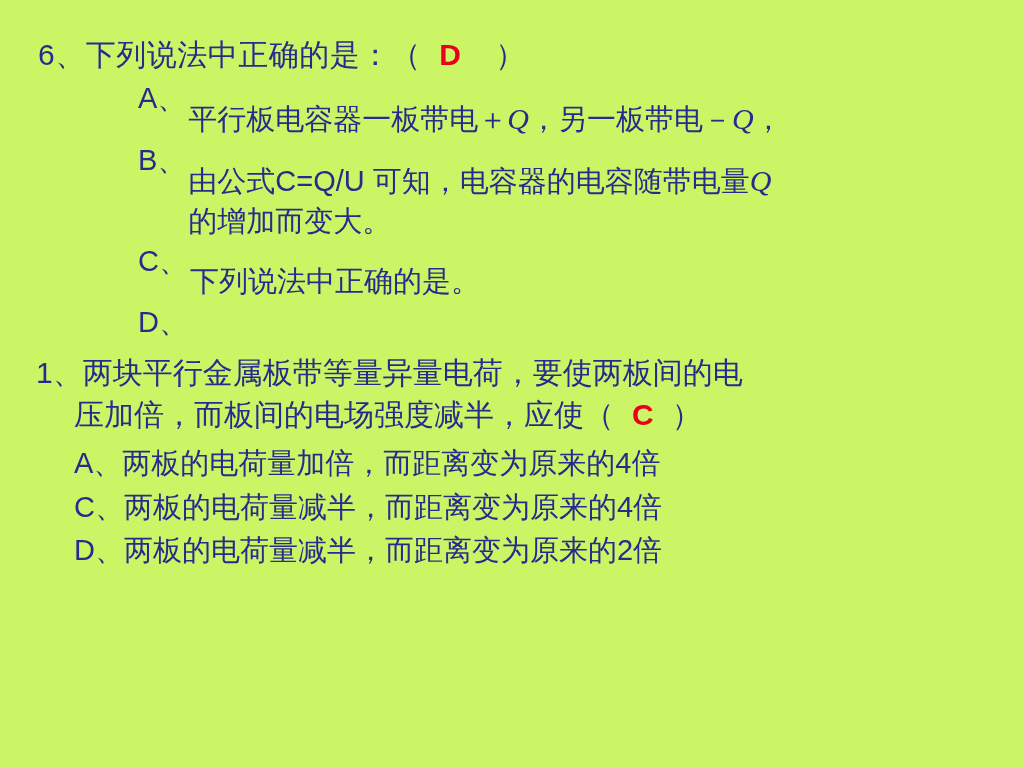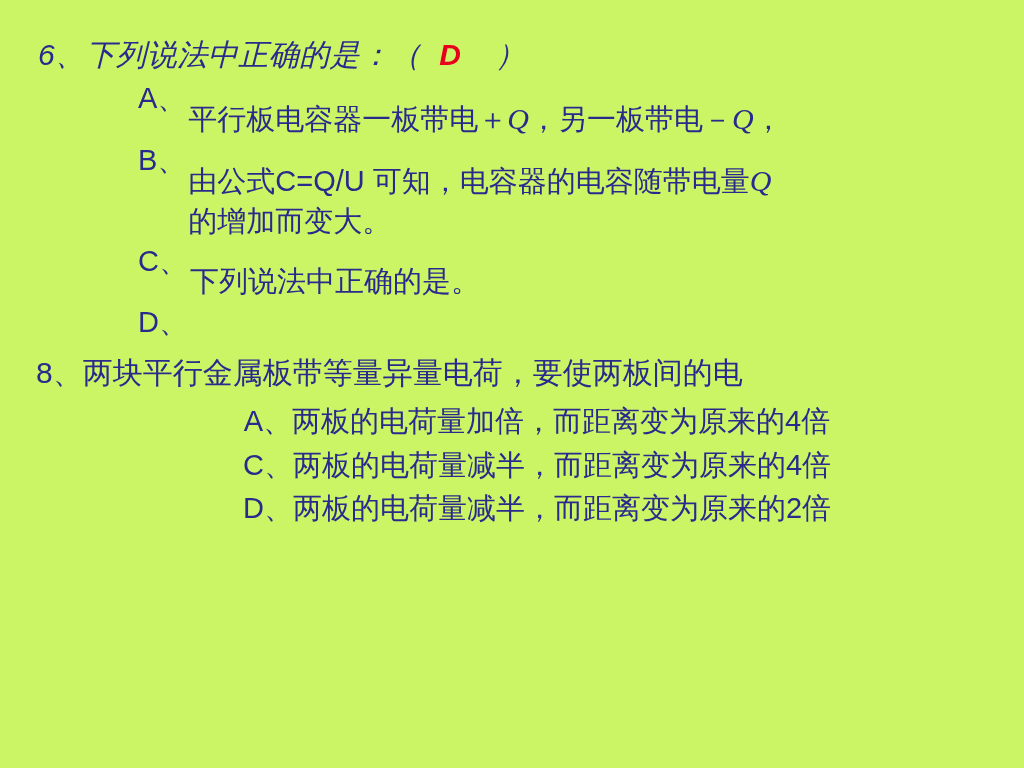--- a/index.html
+++ b/index.html
@@ -23,21 +23,20 @@
   }
   .q-block {
     margin-bottom: 2px;
   }
   .q-line {
     font-size: 30px;
     line-height: 1.38;
     color: #2a2a8c;
     letter-spacing: 0.5px;
     white-space: nowrap;
-    font-style: italic;
   }
   .q6-stem {
     padding-left: 4px;
   }
   .answer {
     color: #e8001c;
     font-weight: bold;
     font-size: 30px;
   }
   .paren {
@@ -85,21 +84,20 @@
     white-space: nowrap;
   }
   .opt-list-7 {
     margin-top: 6px;
   }
   .opt7 {
     font-size: 29px;
     line-height: 1.5;
     padding-left: 40px;
     white-space: nowrap;
-    text-align: center;
   }
   .sp-wide {
     display: inline-block;
     width: 34px;
   }
   .sp-mid {
     display: inline-block;
     width: 18px;
   }
 </style>
@@ -138,21 +136,24 @@
       </div>
 
       <div class="opt6">
         <span class="label">D、</span>
       </div>
 
     </div>
   </div>
 
   <div class="q-block q7">
-    <div class="q7-l1">8、两块平行金属板带等量异量电荷，要使两板间的电</div>
+    <div class="q7-l1">1、两块平行金属板带等量异量电荷，要使两板间的电</div>
+    <div class="q7-l2">
+      <span>压加倍，而板间的电场强度减半，应使（</span><span class="sp-mid"></span><span class="answer">C</span><span class="sp-mid"></span><span class="paren">）</span>
+    </div>
 
     <div class="opt-list-7">
       <div class="opt7">A、两板的电荷量加倍，而距离变为原来的4倍</div>
       <div class="opt7">C、两板的电荷量减半，而距离变为原来的4倍</div>
       <div class="opt7">D、两板的电荷量减半，而距离变为原来的2倍</div>
     </div>
   </div>
 
 </div>
 

